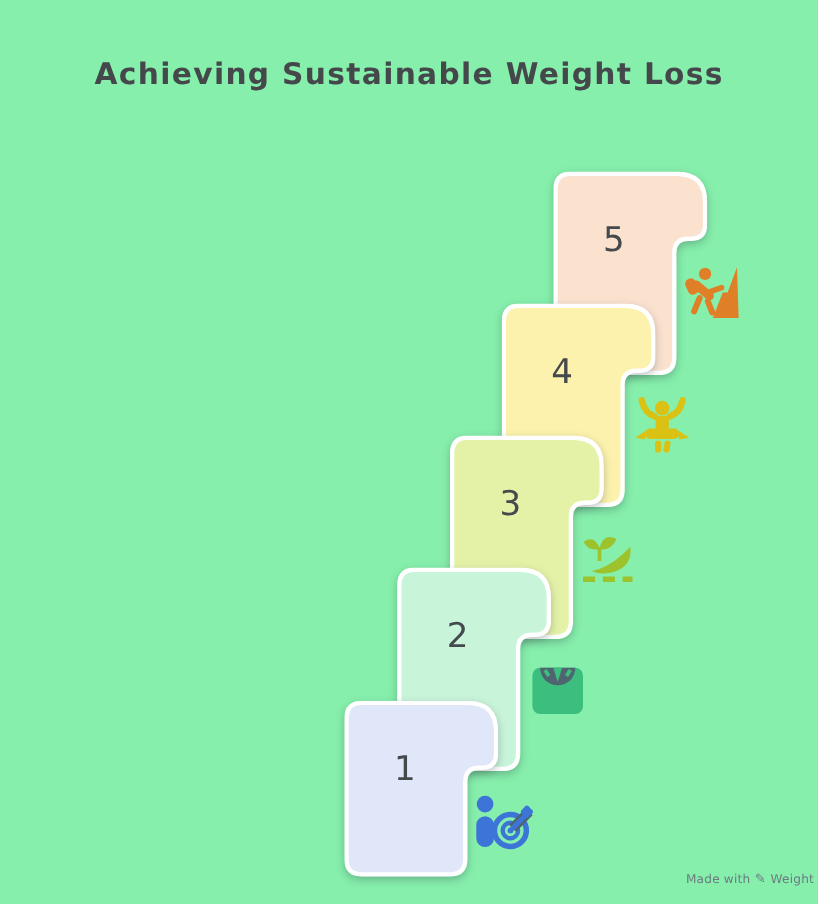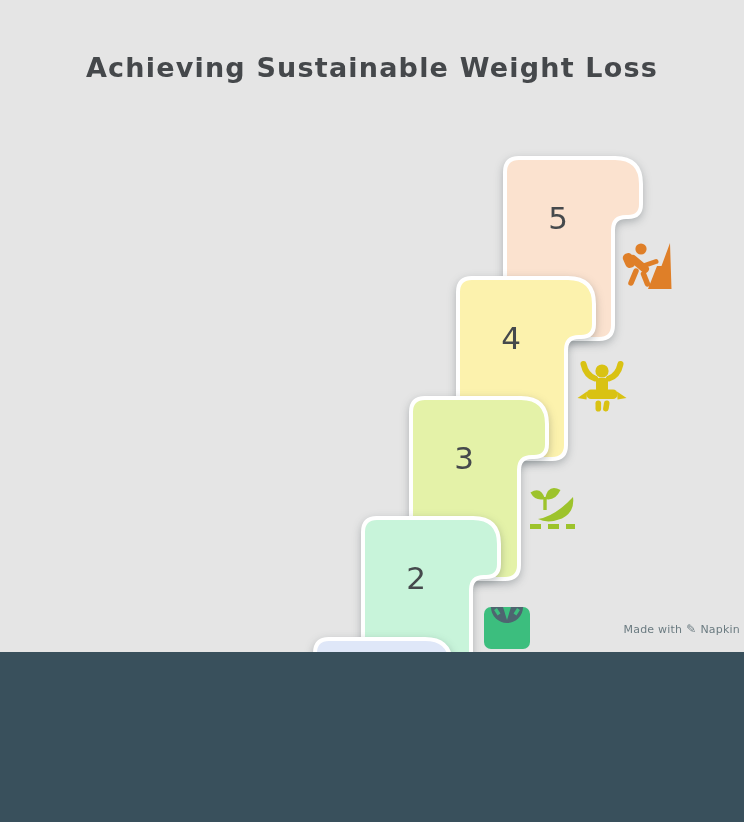--- a/index.html
+++ b/index.html
@@ -1,18 +1,18 @@
 <!DOCTYPE html>
 <html><head>
 <meta charset="utf-8">
 <style>
   html,body{margin:0;padding:0;background:#39505c;}
   .canvas{
-    position:relative;width:744px;height:652px;margin:0 auto;
-    background:#e5e5e5;overflow:hidden;
+    position:relative;width:744px;height:822px;margin:0 auto;
+    background:#86efac;overflow:hidden;
     font-family:"DejaVu Sans","Liberation Sans",sans-serif;
   }
   .main-title{
     position:absolute;top:52px;left:0;width:744px;text-align:center;
     font-size:27px;font-weight:bold;color:#45484B;letter-spacing:1.2px;
   }
   .step{position:absolute;left:0;top:0;width:0;height:0;}
   .card{position:absolute;width:140px;filter:drop-shadow(0 3px 4px rgba(30,42,50,.28));}
   .card svg{display:block;}
   .card-path{fill:var(--card);stroke:#FFFFFF;stroke-width:4;}
@@ -138,16 +138,16 @@
         <line x1="36" y1="32" x2="51" y2="17" stroke="#4E6570" stroke-width="9"></line>
         <line class="icon-stroke" x1="34" y1="34" x2="49" y2="19" stroke-width="4.6" stroke-linecap="round"></line>
         <rect class="icon-fill" x="44.5" y="12.5" width="9" height="9" rx="2" transform="rotate(45 49 17)"></rect>
       </svg>
     </div>
   </div>
 
   <div class="footer">
     <span>Made with</span>
     <span class="logo">✎</span>
-    <span>Napkin</span>
+    <span>Weight</span>
   </div>
 
 </div>
 
 </body></html>

